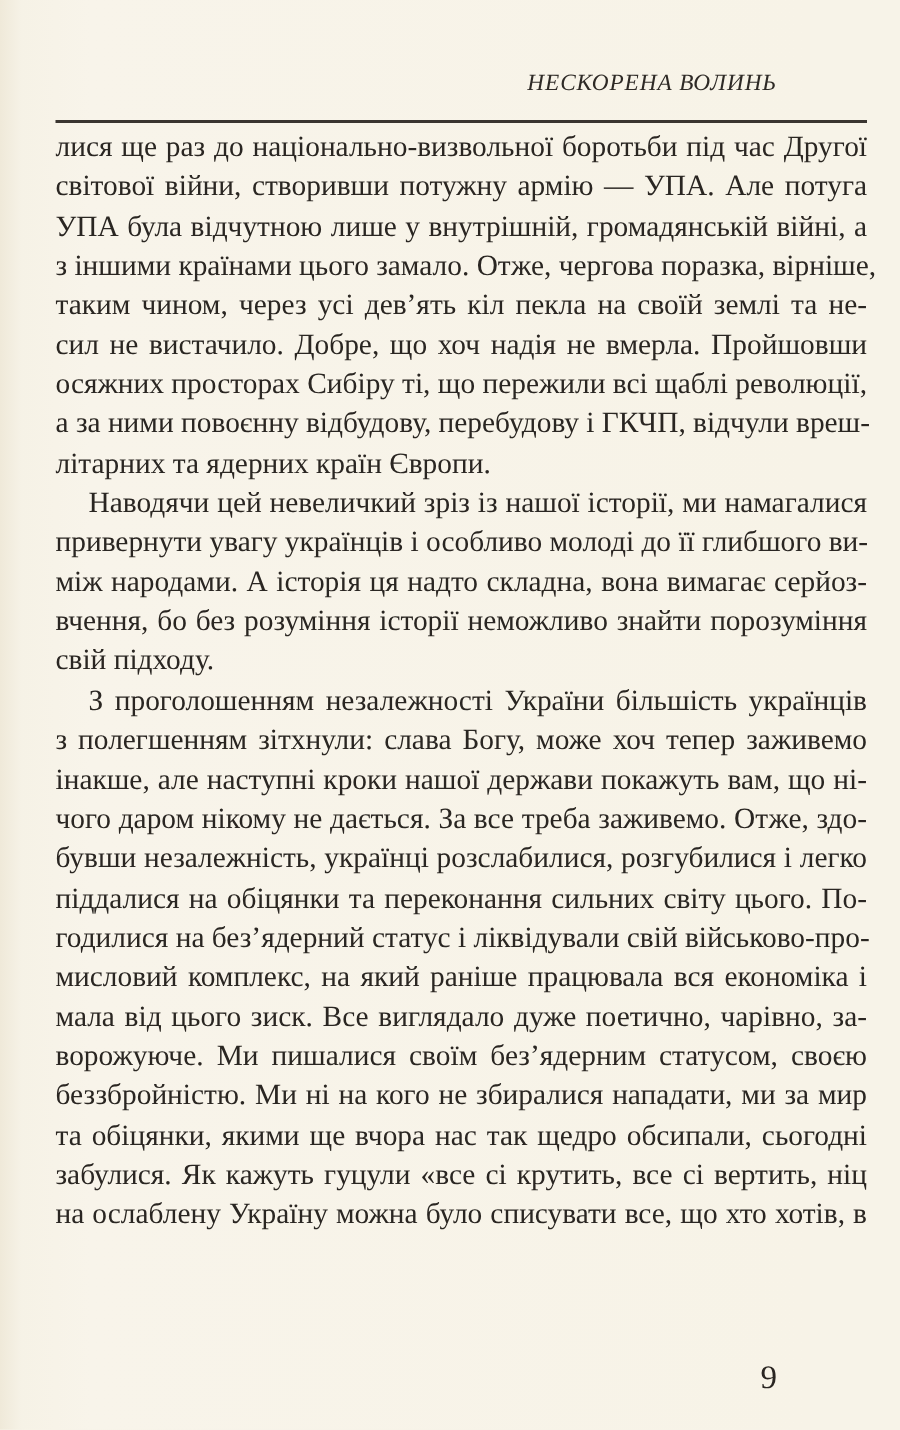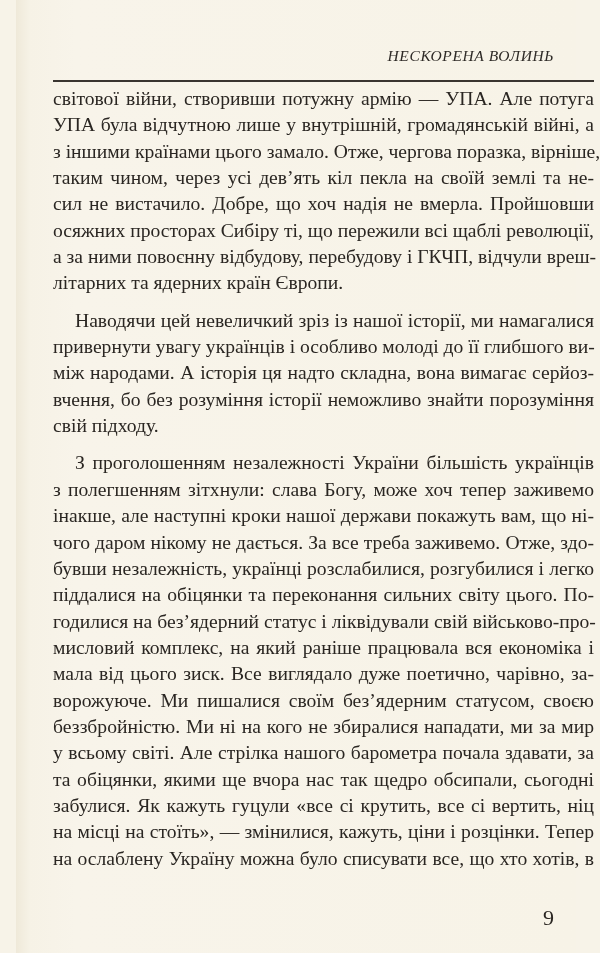--- a/index.html
+++ b/index.html
@@ -10,24 +10,23 @@
     width: 600px;
     height: 953px;
     background: #f7f3e8;
     position: relative;
     overflow: hidden;
     font-family: "Liberation Serif", "DejaVu Serif", serif;
     color: #2a2622;
   }
   .page {
     position: absolute;
-    left: 16px; top: 0;
+    left: 0; top: 0;
     width: 540px; height: 953px;
     background: linear-gradient(90deg, #efe9d9 0px, #f6f2e6 14px, #f8f4ea 60px, #f7f3e7 100%);
-    padding-left: 20px;
   }
   .running-head {
     position: absolute;
     right: 22px;
     top: 47px;
     font-style: italic;
     font-size: 15.5px;
     letter-spacing: 0.6px;
     color: #2e2a26;
   }
@@ -52,39 +51,39 @@
     white-space: nowrap;
     text-align: justify;
     text-align-last: justify;
     height: 26.35px;
   }
   .line.last {
     text-align-last: left;
   }
   .line.indent {
     padding-left: 22px;
-    margin-top: 11px;
   }
   .page-number {
     position: absolute;
     right: 22px;
     top: 905px;
     font-size: 22px;
     color: #2a2622;
   }
 </style>
 </head>
 <body>
 
 <div class="page">
   <div class="running-head">НЕСКОРЕНА ВОЛИНЬ</div>
   <div class="head-rule"></div>
 
   <div class="body-text" id="body-text">
       <div>
+        <span class="line">лися ще раз до національно-визвольної боротьби під час Другої</span>
         <span class="line">світової війни, створивши потужну армію — УПА. Але потуга</span>
         <span class="line">УПА була відчутною лише у внутрішній, громадянській війні, а</span>
         <span class="line">з іншими країнами цього замало. Отже, чергова поразка, вірніше,</span>
         <span class="line">таким чином, через усі дев’ять кіл пекла на своїй землі та не-</span>
         <span class="line">сил не вистачило. Добре, що хоч надія не вмерла. Пройшовши</span>
         <span class="line">осяжних просторах Сибіру ті, що пережили всі щаблі революції,</span>
         <span class="line">а за ними повоєнну відбудову, перебудову і ГКЧП, відчули вреш-</span>
         <span class="line last">літарних та ядерних країн Європи.</span>
       </div>
       <div>
@@ -99,22 +98,20 @@
         <span class="line">з полегшенням зітхнули: слава Богу, може хоч тепер заживемо</span>
         <span class="line">інакше, але наступні кроки нашої держави покажуть вам, що ні-</span>
         <span class="line">чого даром нікому не дається. За все треба заживемо. Отже, здо-</span>
         <span class="line">бувши незалежність, українці розслабилися, розгубилися і легко</span>
         <span class="line">піддалися на обіцянки та переконання сильних світу цього. По-</span>
         <span class="line">годилися на без’ядерний статус і ліквідували свій військово-про-</span>
         <span class="line">мисловий комплекс, на який раніше працювала вся економіка і</span>
         <span class="line">мала від цього зиск. Все виглядало дуже поетично, чарівно, за-</span>
         <span class="line">ворожуюче. Ми пишалися своїм без’ядерним статусом, своєю</span>
         <span class="line">беззбройністю. Ми ні на кого не збиралися нападати, ми за мир</span>
-        <span class="line">у всьому світі. Але стрілка нашого барометра почала здавати, за</span>
         <span class="line">та обіцянки, якими ще вчора нас так щедро обсипали, сьогодні</span>
         <span class="line">забулися. Як кажуть гуцули «все сі крутить, все сі вертить, ніц</span>
-        <span class="line">на місці на стоїть», — змінилися, кажуть, ціни і розцінки. Тепер</span>
         <span class="line">на ослаблену Україну можна було списувати все, що хто хотів, в</span>
       </div>
     </div>
 
   <div class="page-number">9</div>
 </div>
 
 </body></html>

